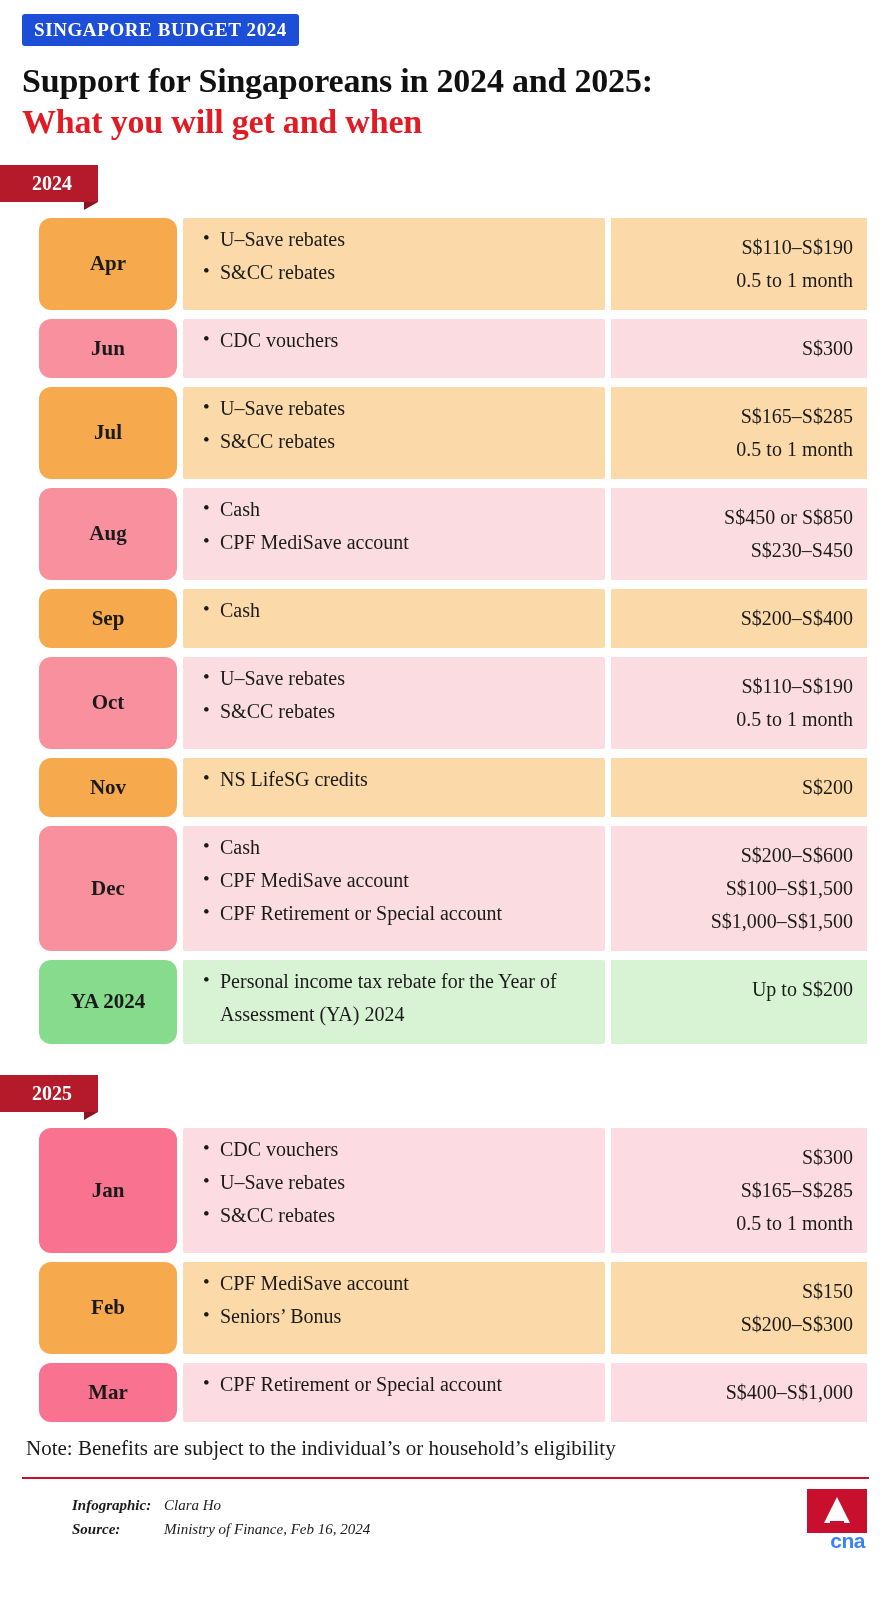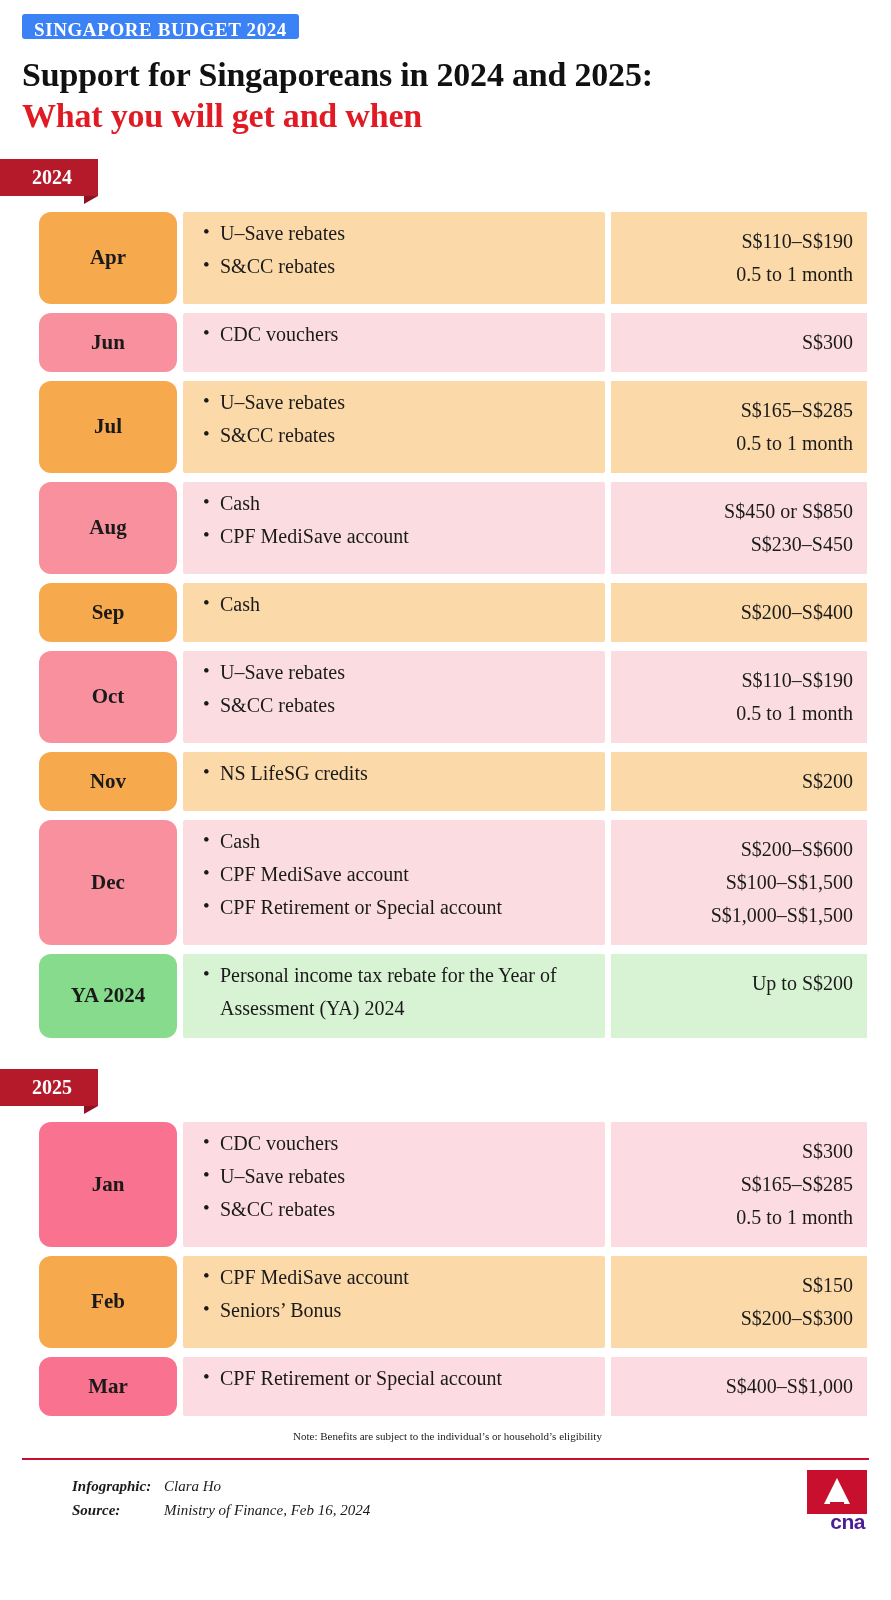--- a/index.html
+++ b/index.html
@@ -22,27 +22,27 @@
     padding: 0 22px;
     position: relative;
   }
 
   
   .kicker-wrap {
     padding-top: 14px;
   }
   .kicker {
     display: inline-block;
-    background: #3b82f6;
+    background: #1d4ed8;
     color: #ffffff;
     font-family: "Liberation Serif", serif;
     font-weight: bold;
     font-size: 19px;
     letter-spacing: 0.6px;
-    padding: 6px 12px 0 12px;
+    padding: 6px 12px 7px 12px;
     border-radius: 3px;
     line-height: 1;
   }
   .title {
     margin-top: 14px;
     font-size: 34px;
     font-weight: bold;
     line-height: 1.22;
     letter-spacing: -0.2px;
     color: #111111;
@@ -163,23 +163,22 @@
   .t-pink2 .cell-values { background: #fcdbe2; }
 
   .t-green .cell-month { background: #86db8c; }
   .t-green .cell-items { background: #d8f3d3; }
   .t-green .cell-values { background: #d8f3d3; }
 
   
   .note {
     margin-top: 14px;
     padding-left: 4px;
-    font-size: 11px;
+    font-size: 21px;
     color: #1a1a1a;
-    text-align: center;
   }
   .rule {
     margin-top: 16px;
     height: 2px;
     background: #c8102e;
   }
   .credits {
     display: flex;
     align-items: flex-start;
     justify-content: space-between;
@@ -239,21 +238,21 @@
     background: #c8102e;
     z-index: 2;
   }
   .logo-text {
     position: absolute;
     right: 2px;
     bottom: -2px;
     font-family: "Liberation Sans", sans-serif;
     font-weight: bold;
     font-size: 21px;
-    color: #4c1d95;
+    color: #3b82f6;
     letter-spacing: -0.5px;
   }
 </style>
 </head>
 <body>
 
 <div class="page">
 
   <div class="kicker-wrap">
     <span class="kicker">SINGAPORE BUDGET 2024</span>

